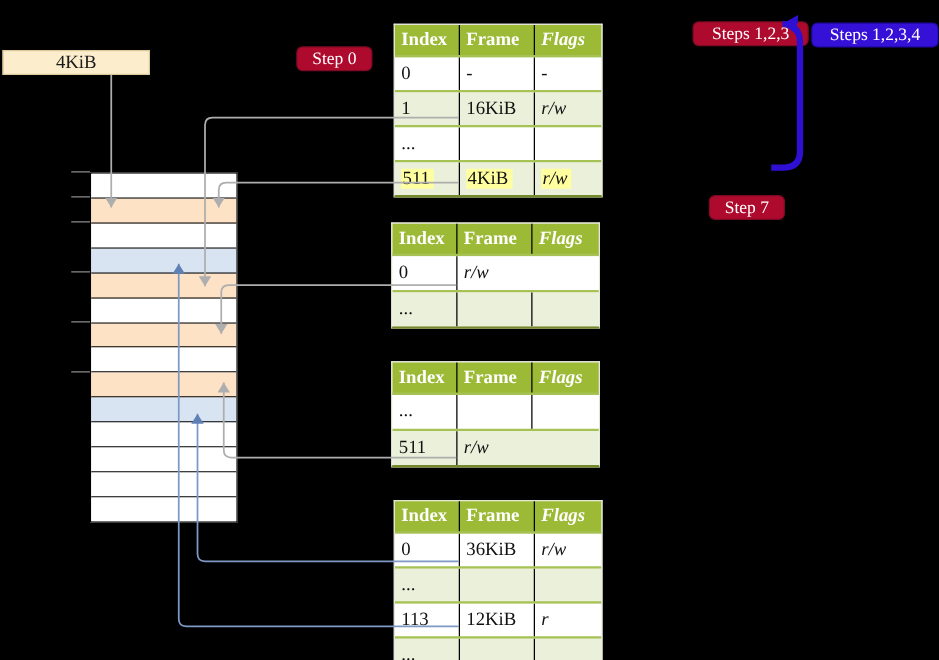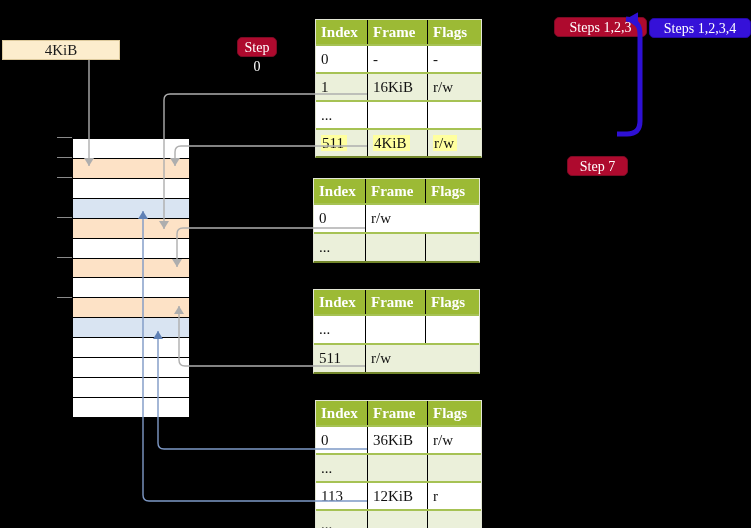--- a/index.html
+++ b/index.html
@@ -9,21 +9,21 @@
   
   .box4{position:absolute;left:2px;top:40px;width:118px;height:20px;box-sizing:border-box;
         background:#fcedcd;border:1px solid #dcc99c;text-align:center;line-height:18px;
         font-size:15px;color:#1a1a1a;}
 
   
   .badge{position:absolute;height:20px;line-height:19px;text-align:center;color:#fff;
          font-size:14px;border-radius:5px;box-sizing:border-box;padding:0 4px;}
   .badge-red{background:#ae0a2e;border:1px solid #7c0a24;margin-left:47px;}
   .badge-blue{background:#3511d8;border:1px solid #2508a8;}
-  .b-step0{left:190px;top:37px;width:40px;text-align:center;}
+  .b-step0{left:190px;top:37px;width:61px;text-align:center;}
   .b-steps123{left:507px;top:17px;width:93px;}
   .b-steps1234{left:649px;top:18px;width:102px;}
   .b-step4{left:520px;top:156px;width:61px;}
 
   
   .mem{position:absolute;left:72px;top:138px;width:118px;height:280px;box-sizing:border-box;
        border:1px solid #000;background:#fff;display:flex;flex-direction:column;}
   .mem-row{flex:1;border-bottom:1px solid #000;}
   .mem-row:last-child{border-bottom:none;}
   .mem-white{background:#ffffff;}
@@ -37,21 +37,21 @@
   .pt-row{display:flex;border-bottom:2px solid #a6c254;}
   .pt-row:last-child{border-bottom:none;}
   .pt-head{background:#9cba35;color:#fff;font-weight:bold;height:24px;line-height:24px;justify-content:space-between;}
   .pt-body{height:var(--rh,26px);line-height:var(--rh,26px);background:#fff;}
   .pt-body.band{background:#ebf0da;}
   .pt-cell{box-sizing:border-box;border-right:1px solid #000;padding-left:5px;
            font-size:15px;color:#111;overflow:hidden;white-space:nowrap;}
   .pt-head .pt-cell{color:#fff;}
   .c0{width:52px;}
   .c1{width:60px;}
-  .c2{width:53px;border-right:none;}
+  .c2{width:53px;border-right:none;font-style:italic;}
   .hl{background:#ffff9f;padding:0 3px 0 1px;}
 
   svg.overlay{position:absolute;left:0;top:0;pointer-events:none;}
 </style>
 </head>
 <body>
 
 <div class="canvas">
 
   <div class="box4">4KiB</div>

